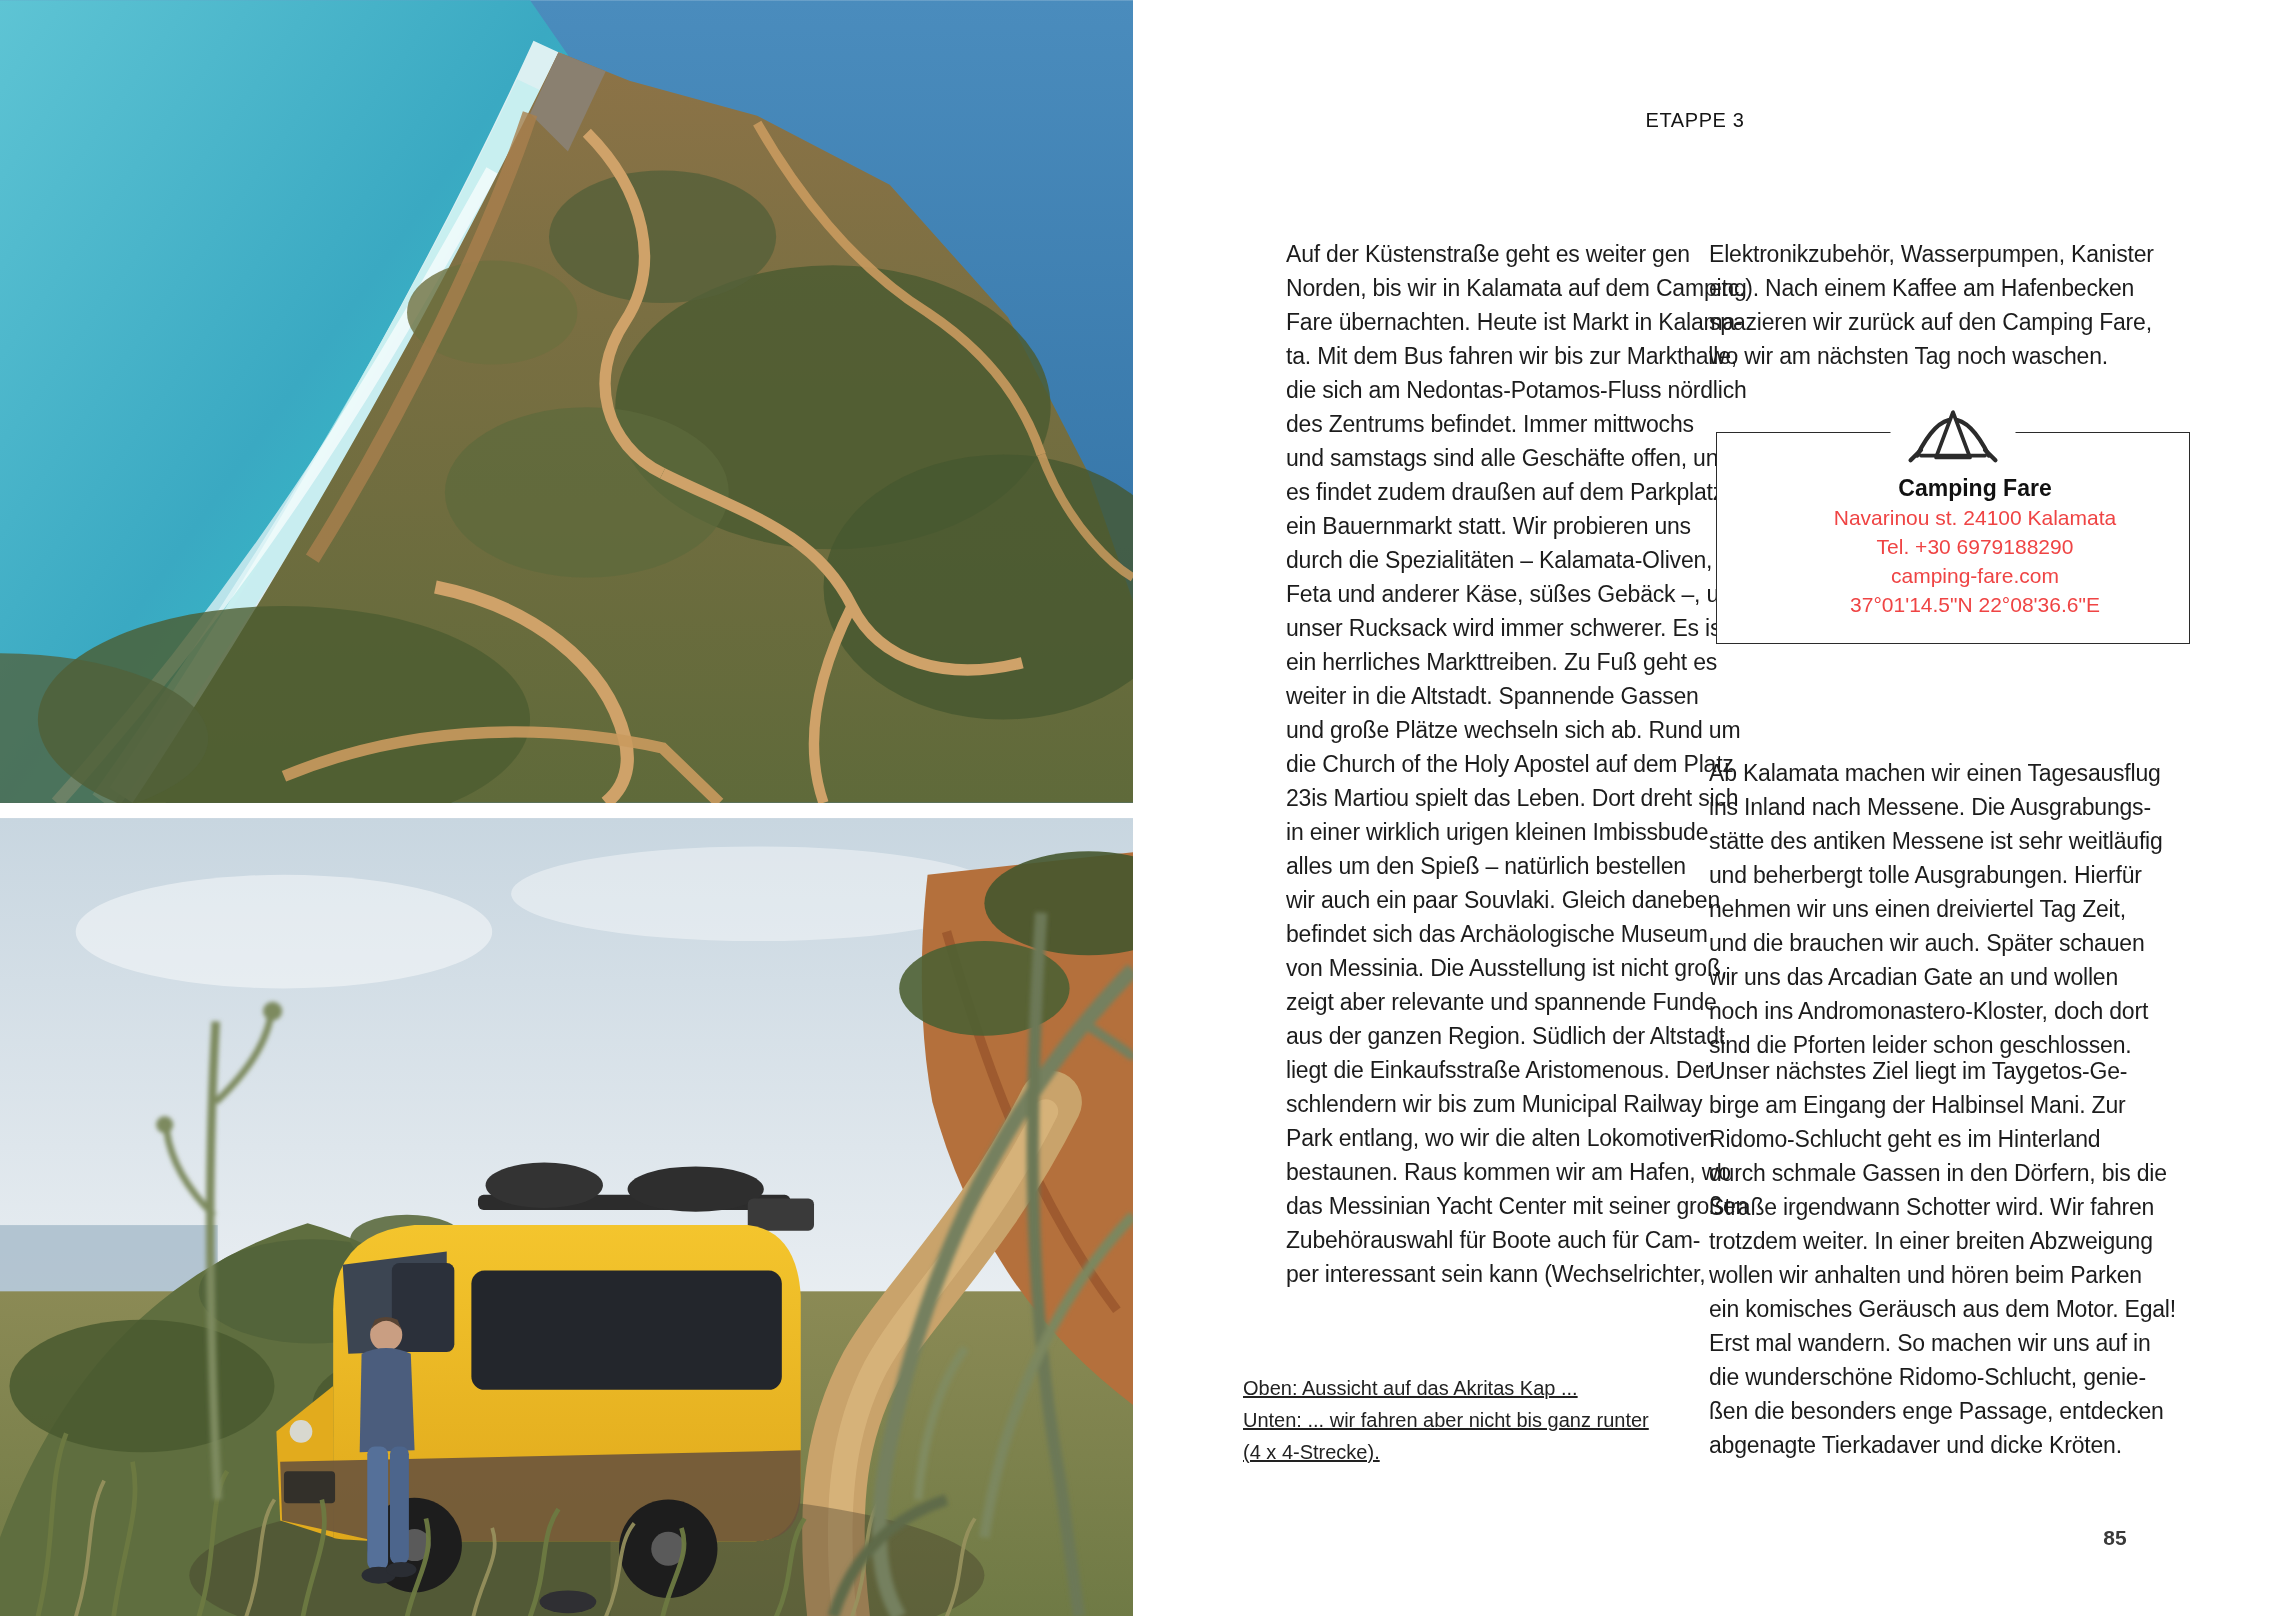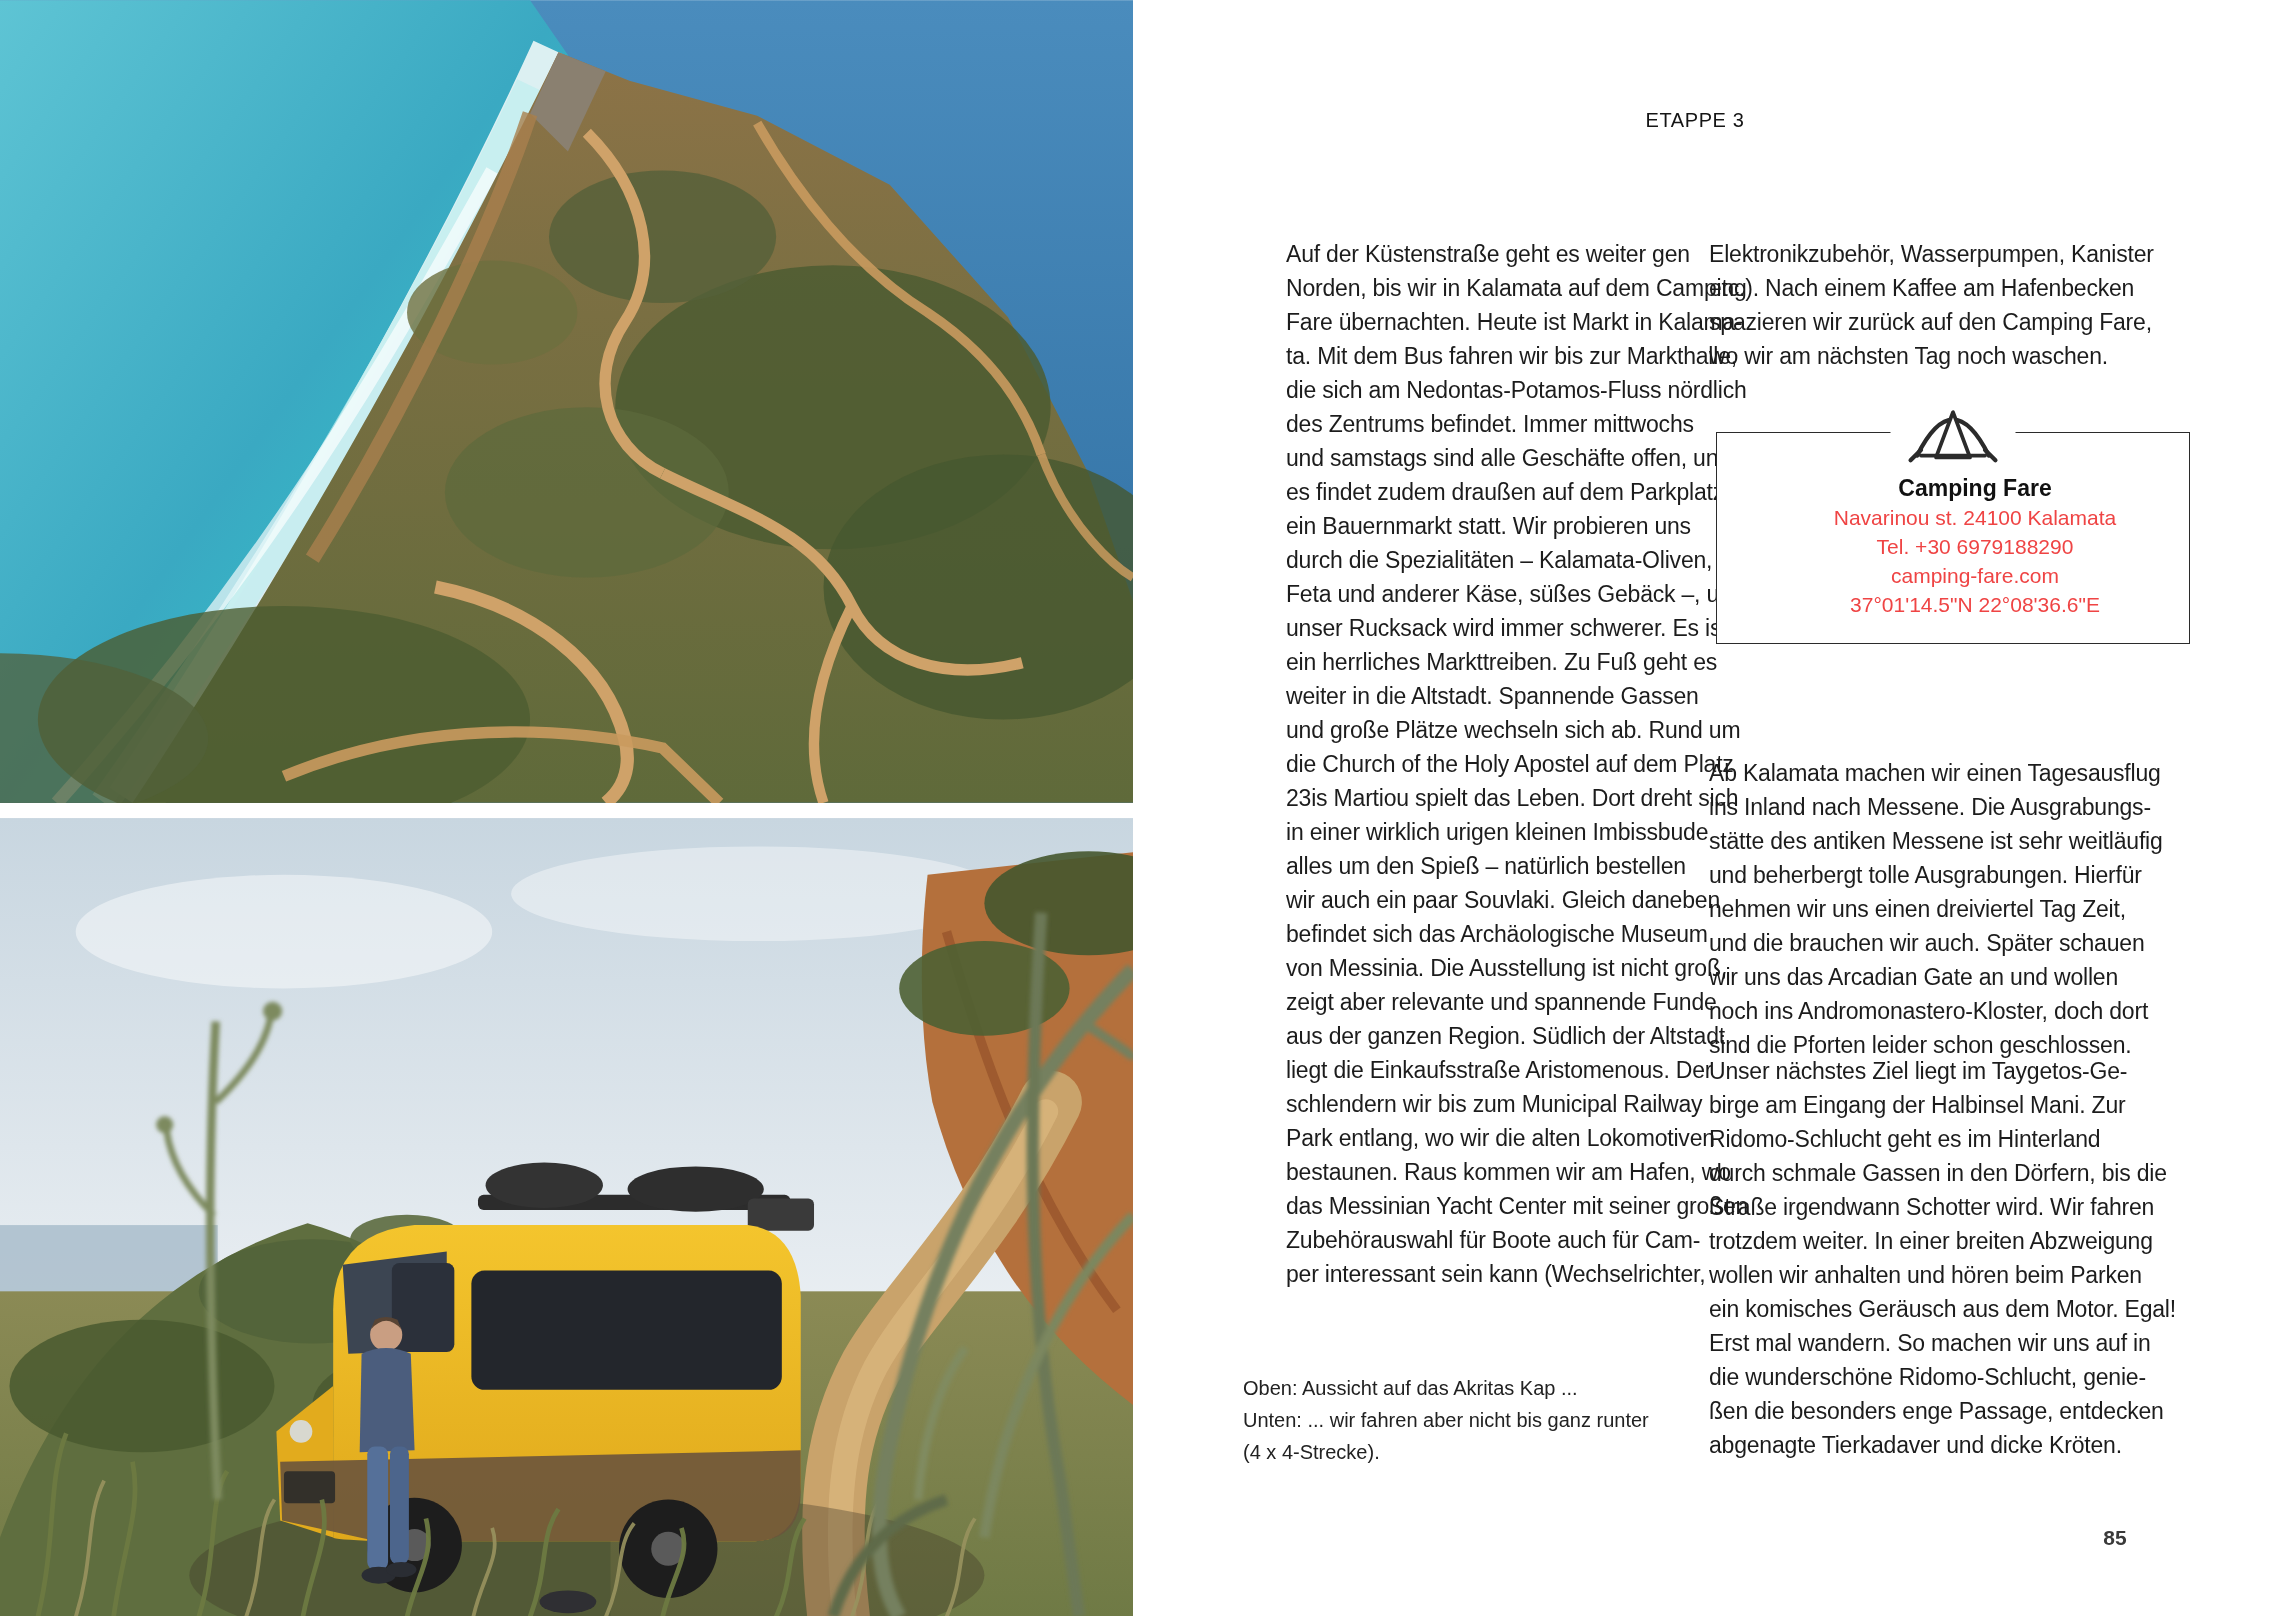--- a/index.html
+++ b/index.html
@@ -27,21 +27,21 @@
     white-space:pre;
     font-size:23px;line-height:34px;letter-spacing:-0.2px;color:#1c1c1c;
   }
   #col1-text{left:1286px;top:237px;width:445px;}
   #col2-para1{left:1709px;top:237px;width:445px;}
   #col2-para2{left:1709px;top:756px;width:445px;}
   #col2-para3{left:1709px;top:1054px;width:445px;}
 
   .caption{
     position:absolute;left:1243px;top:1372px;width:445px;
-    white-space:pre;font-size:20px;line-height:32px;color:#222;
+    white-space:pre;font-size:20px;line-height:32px;color:#222;text-decoration:underline;
   }
 
   .infobox{
     position:absolute;left:1716px;top:432px;width:428px;height:210px;
     border:1.9px solid #2b2b2b;background:#fff;
     text-align:center;
     padding-left:44px;
   }
   .infobox .tent{
     position:absolute;top:-34px;left:50%;transform:translateX(-50%);

